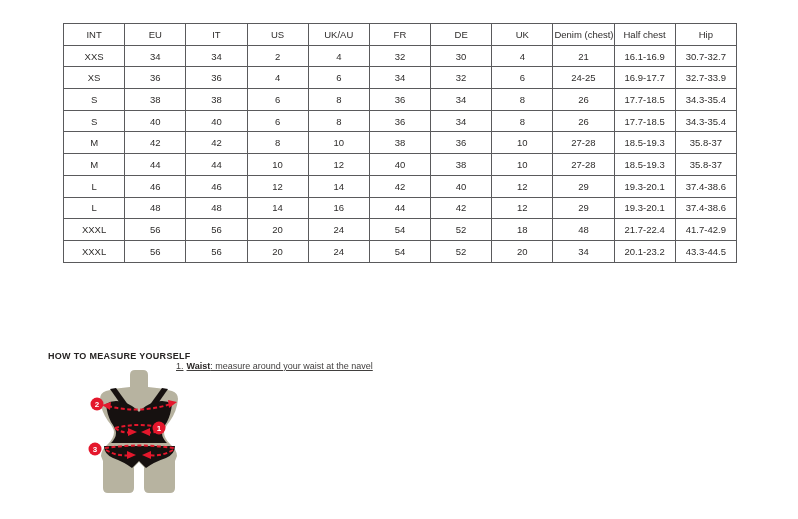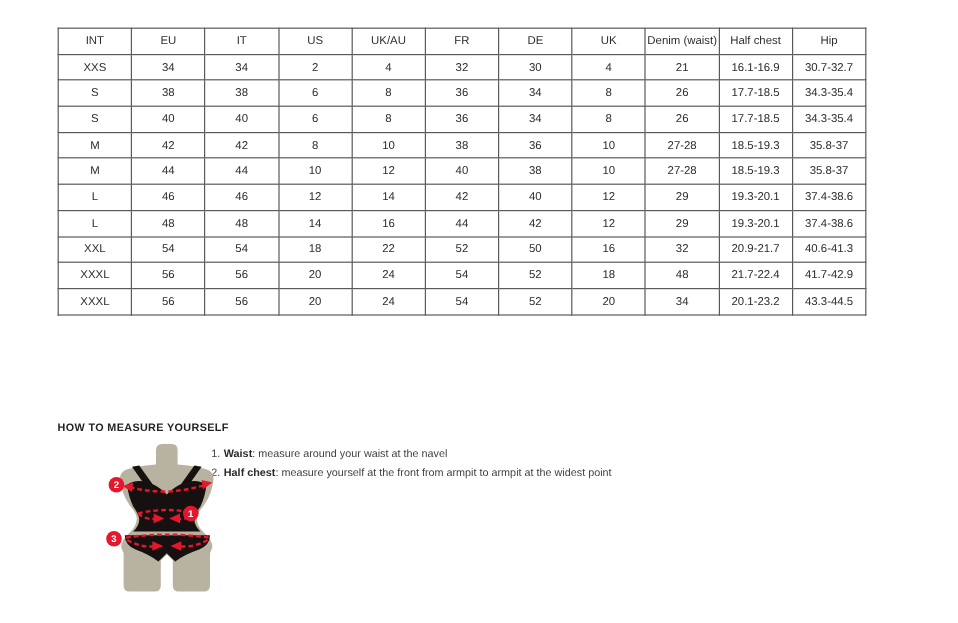--- a/index.html
+++ b/index.html
@@ -2,80 +2,93 @@
 <html style="--accent-red: #e4172c; --mannequin-beige: #b7b3a0; --suit-black: #161110;"><head>
 <meta charset="utf-8">
 <style>
   html,body{margin:0;padding:0;}
   body{
     width:798px;height:519px;position:relative;background:#ffffff;
     font-family:"Liberation Sans", sans-serif;color:#2e2c2b;overflow:hidden;
   }
   
   .size-table{
-    position:absolute;left:48px;top:23px;width:674px;
+    position:absolute;left:63px;top:23px;width:674px;
     border-collapse:collapse;table-layout:fixed;
     font-size:9.5px;color:#2e2c2b;
     border:1.5px solid #39393b;
   }
   .size-table th,.size-table td{
     border:1px solid #5a5a5c;
     height:20.7px;
     text-align:center;vertical-align:middle;
     font-weight:400;padding:0 1px;
     white-space:nowrap;overflow:hidden;
   }
   
   .measure-heading{
     position:absolute;left:48px;top:351px;
     font-size:9px;font-weight:bold;letter-spacing:.3px;color:#262322;
   }
   .measure-list{
-    position:absolute;left:176px;top:372px;
-    font-size:9px;color:#413f3e;
+    position:absolute;left:176px;top:360px;
+    font-size:9px;color:#413f3e;text-decoration:underline;
   }
   .measure-item{height:15.6px;line-height:12px;white-space:nowrap;}
   .measure-item .num{margin-right:3px;}
   .measure-item b{color:#2b2827;}
   .figure-svg{position:absolute;left:82px;top:366px;}
 </style>
 </head>
 <body>
 
 <table class="size-table">
   <thead>
     <tr>
         <th>INT</th>
         <th>EU</th>
         <th>IT</th>
         <th>US</th>
         <th>UK/AU</th>
         <th>FR</th>
         <th>DE</th>
         <th>UK</th>
-        <th>Denim (waist)</th>
+        <th>Denim (chest)</th>
         <th>Half chest</th>
         <th>Hip</th>
       </tr>
   </thead>
   <tbody>
       <tr>
         <td>XXS</td>
         <td>34</td>
         <td>34</td>
         <td>2</td>
         <td>4</td>
         <td>32</td>
         <td>30</td>
         <td>4</td>
         <td>21</td>
         <td>16.1-16.9</td>
         <td>30.7-32.7</td>
       </tr>
       <tr>
+        <td>XS</td>
+        <td>36</td>
+        <td>36</td>
+        <td>4</td>
+        <td>6</td>
+        <td>34</td>
+        <td>32</td>
+        <td>6</td>
+        <td>24-25</td>
+        <td>16.9-17.7</td>
+        <td>32.7-33.9</td>
+      </tr>
+      <tr>
         <td>S</td>
         <td>38</td>
         <td>38</td>
         <td>6</td>
         <td>8</td>
         <td>36</td>
         <td>34</td>
         <td>8</td>
         <td>26</td>
         <td>17.7-18.5</td>
@@ -138,33 +151,20 @@
         <td>48</td>
         <td>48</td>
         <td>14</td>
         <td>16</td>
         <td>44</td>
         <td>42</td>
         <td>12</td>
         <td>29</td>
         <td>19.3-20.1</td>
         <td>37.4-38.6</td>
-      </tr>
-      <tr>
-        <td>XXL</td>
-        <td>54</td>
-        <td>54</td>
-        <td>18</td>
-        <td>22</td>
-        <td>52</td>
-        <td>50</td>
-        <td>16</td>
-        <td>32</td>
-        <td>20.9-21.7</td>
-        <td>40.6-41.3</td>
       </tr>
       <tr>
         <td>XXXL</td>
         <td>56</td>
         <td>56</td>
         <td>20</td>
         <td>24</td>
         <td>54</td>
         <td>52</td>
         <td>18</td>
@@ -187,23 +187,20 @@
       </tr>
     </tbody>
 </table>
 
 <div class="measure-heading">HOW TO MEASURE YOURSELF</div>
 
 <div class="measure-list">
   <div class="measure-item">
     <span class="num">1.</span><b>Waist</b><span>: measure around your waist at the navel</span>
   </div>
-  <div class="measure-item">
-    <span class="num">2.</span><b>Half chest</b><span>: measure yourself at the front from armpit to armpit at the widest point</span>
-  </div>
 </div>
 
 <svg class="figure-svg" width="115" height="132" viewBox="0 0 115 132">
 
   <path fill="var(--mannequin-beige,#b7b3a0)" d="M48,21 L48,9 Q48,4 53,4 L61,4 Q66,4 66,9 L66,21
        Q80,22 90,25 Q96,27 96,33
        Q95,45 88,55 Q82,62 82,66 Q82,72 88,78 Q95,84 95,90
        L93,95 L93,122 Q93,127 88,127 L67,127 Q62,127 62,122 L62,101
        L57,96 L52,101 L52,122 Q52,127 47,127 L26,127 Q21,127 21,122 L21,95 L19,90
        Q19,84 26,78 Q32,72 32,66 Q32,62 26,55 Q19,45 18,33

